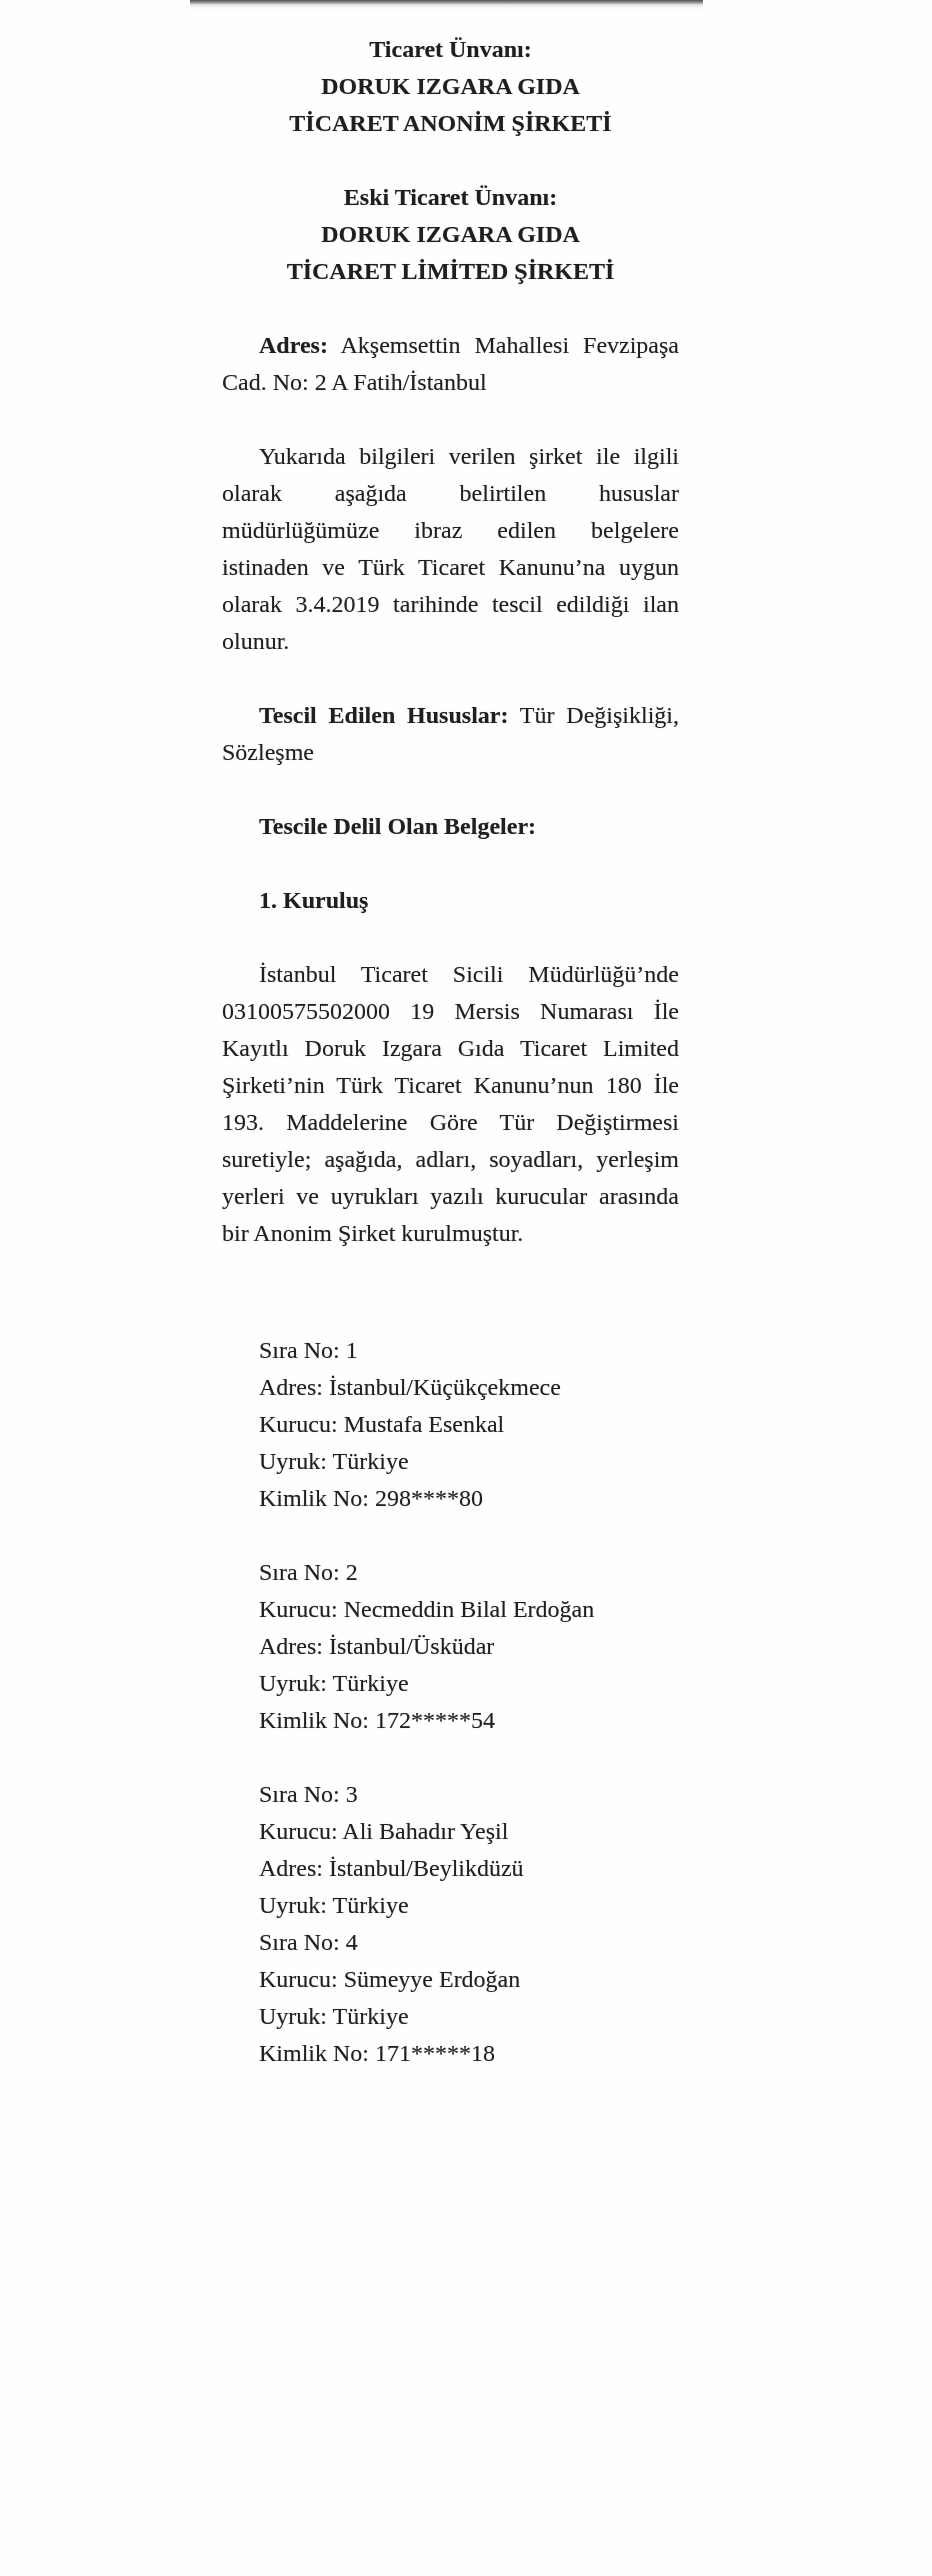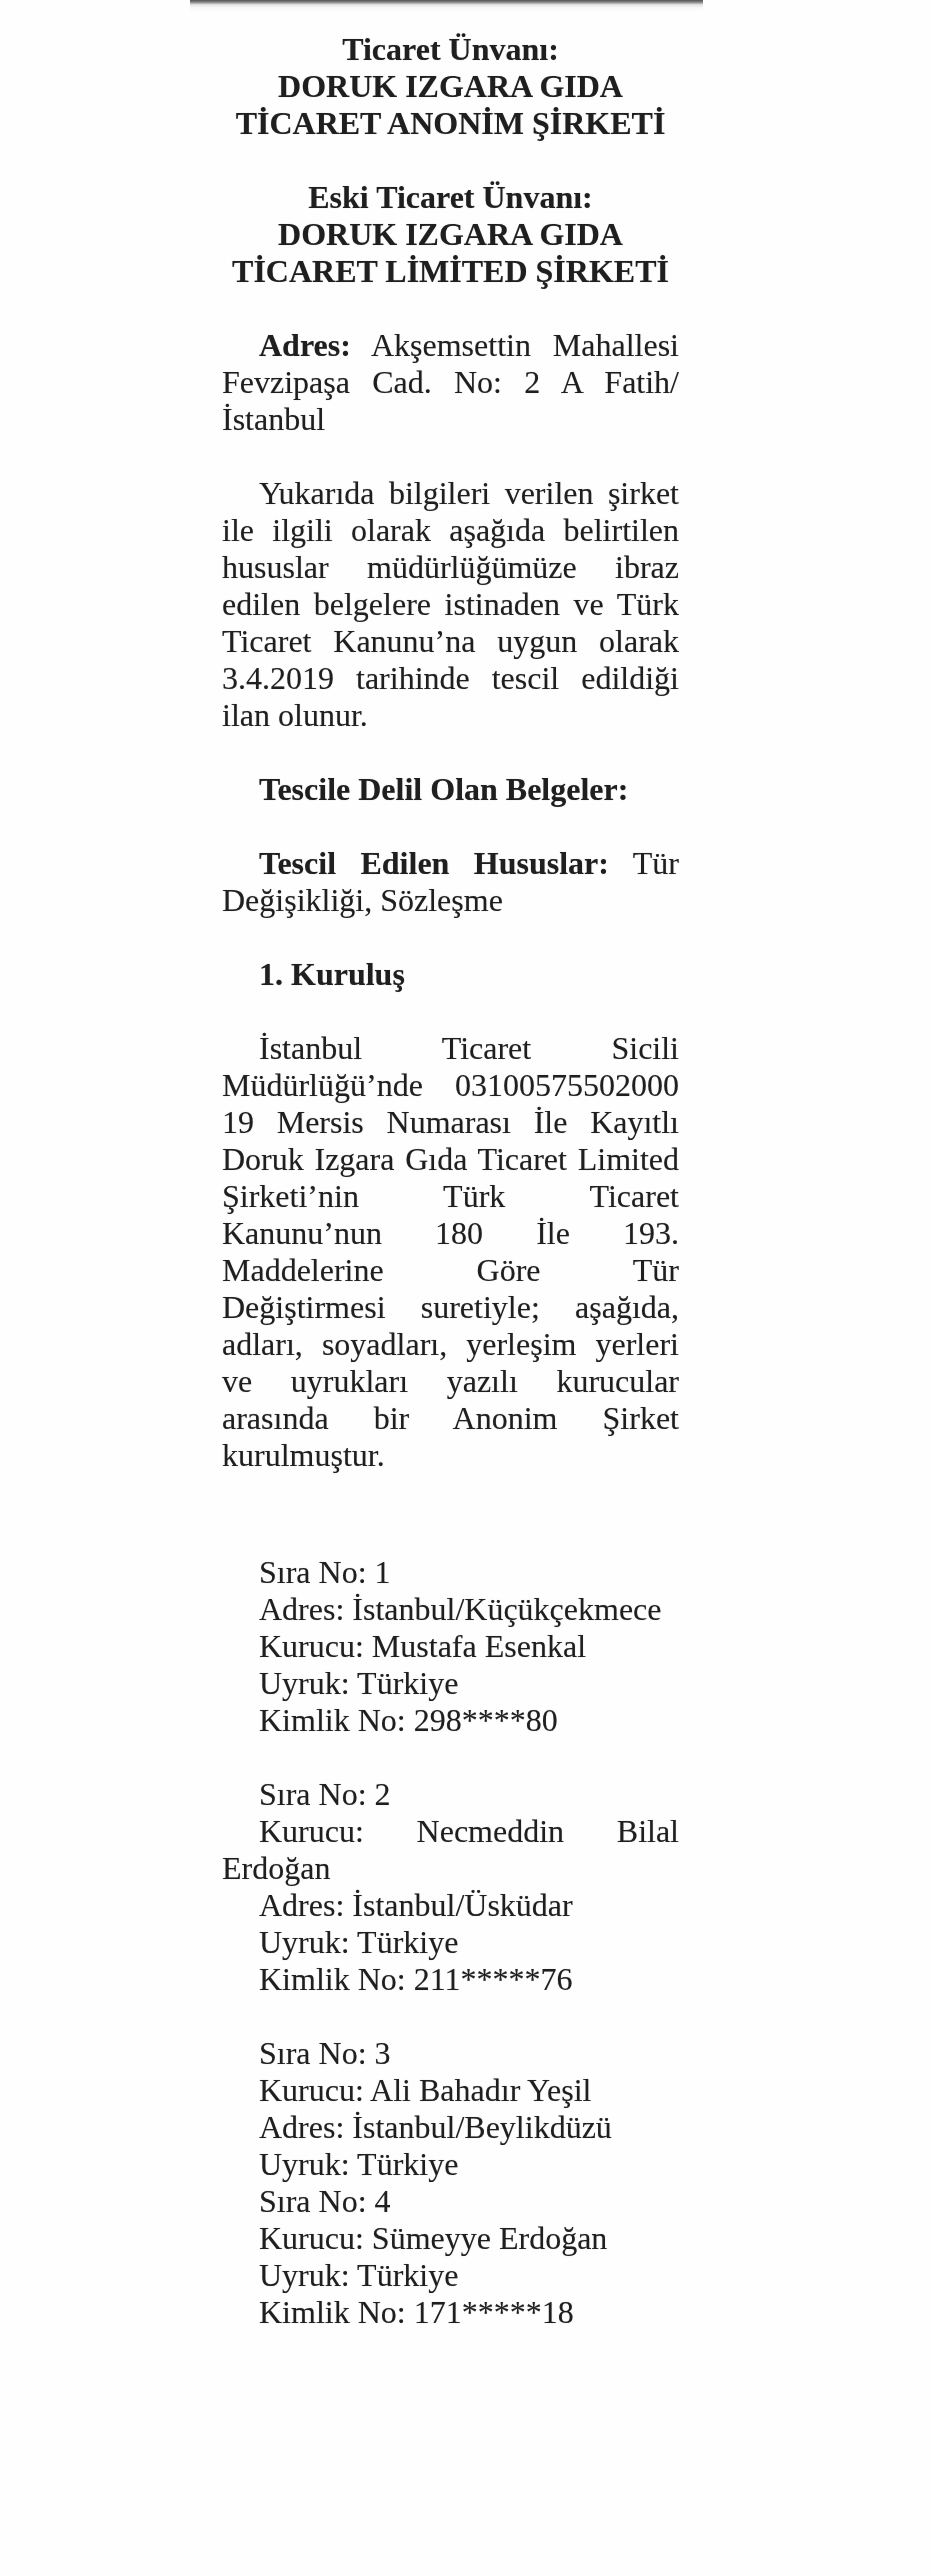--- a/index.html
+++ b/index.html
@@ -26,21 +26,21 @@
       rgba(40,40,40,0.55) 2.3px,
       rgba(130,130,130,0.22) 4.7px,
       rgba(200,200,200,0.10) 7.8px,
       rgba(255,255,255,0) 12.4px);
   }
   .column {
     position: absolute;
     top: 31px;
     left: 222px;
     width: 457px;
-    font-size: 32px;
+    font-size: 24px;
     line-height: 37px;
     text-align: justify;
     text-shadow: 0 0 0.9px rgba(30,30,30,0.38);
   }
   .blk { margin: 0 0 37px 0; }
   .blk.gap-lg { margin-bottom: 80px; }
   .center-bold {
     text-align: center;
     font-weight: 700;
   }
@@ -73,43 +73,43 @@
   <div class="blk center-bold">
     <div>Eski Ticaret Ünvanı:</div>
     <div>DORUK IZGARA GIDA</div>
     <div>TİCARET LİMİTED ŞİRKETİ</div>
   </div>
 
   <p class="blk para"><b>Adres:</b> <span>Akşemsettin Mahallesi Fevzipaşa Cad. No: 2 A Fatih/İstanbul</span></p>
 
   <p class="blk para">Yukarıda bilgileri verilen şirket ile ilgili olarak aşağıda belirtilen hususlar müdürlüğümüze ibraz edilen belgelere istinaden ve Türk Ticaret Kanunu’na uygun olarak 3.4.2019 tarihinde tescil edildiği ilan olunur.</p>
 
+  <p class="blk para"><b>Tescil Edilen Hususlar:</b> <span>Tür Değişikliği, Sözleşme</span></p>
+
   <p class="blk bold-line">Tescile Delil Olan Belgeler:</p>
-
-  <p class="blk para"><b>Tescil Edilen Hususlar:</b> <span>Tür Değişikliği, Sözleşme</span></p>
 
 
   <p class="blk bold-line">1. Kuruluş</p>
 
   <p class="blk para gap-lg">İstanbul Ticaret Sicili Müdürlüğü’nde 03100575502000 19 Mersis Numarası İle Kayıtlı Doruk Izgara Gıda Ticaret Limited Şirketi’nin Türk Ticaret Kanunu’nun 180 İle 193. Maddelerine Göre Tür Değiştirmesi suretiyle; aşağıda, adları, soyadları, yerleşim yerleri ve uyrukları yazılı kurucular arasında bir Anonim Şirket kurulmuştur.</p>
 
   <div class="blk">
     <div class="fline">Sıra No: 1</div>
     <div class="fline">Adres: İstanbul/Küçükçekmece</div>
     <div class="fline">Kurucu: Mustafa Esenkal</div>
     <div class="fline">Uyruk: Türkiye</div>
     <div class="fline">Kimlik No: 298****80</div>
   </div>
 
   <div class="blk">
     <div class="fline">Sıra No: 2</div>
     <div class="fline">Kurucu: Necmeddin Bilal Erdoğan</div>
     <div class="fline">Adres: İstanbul/Üsküdar</div>
     <div class="fline">Uyruk: Türkiye</div>
-    <div class="fline">Kimlik No: 211*****76</div>
+    <div class="fline">Kimlik No: 172*****54</div>
   </div>
 
   <div class="blk">
     <div class="fline">Sıra No: 3</div>
     <div class="fline">Kurucu: Ali Bahadır Yeşil</div>
     <div class="fline">Adres: İstanbul/Beylikdüzü</div>
     <div class="fline">Uyruk: Türkiye</div>
     <div class="fline">Sıra No: 4</div>
     <div class="fline">Kurucu: Sümeyye Erdoğan</div>
     <div class="fline">Uyruk: Türkiye</div>

